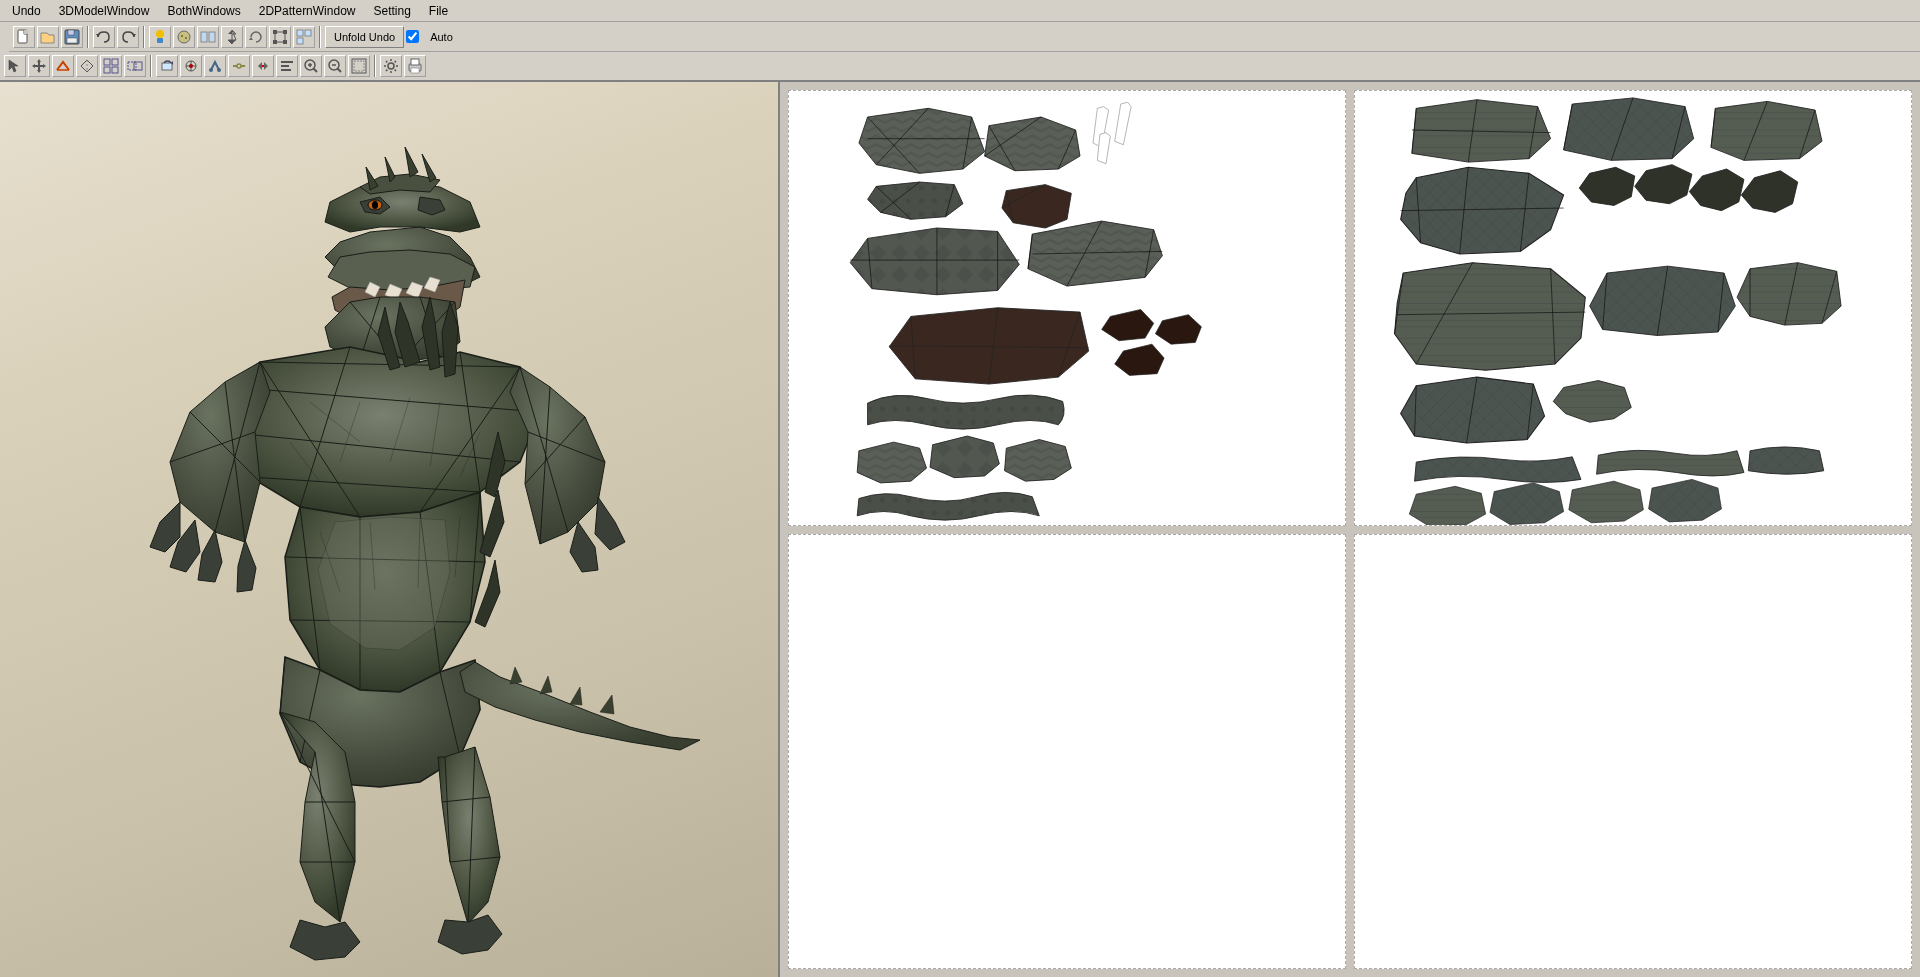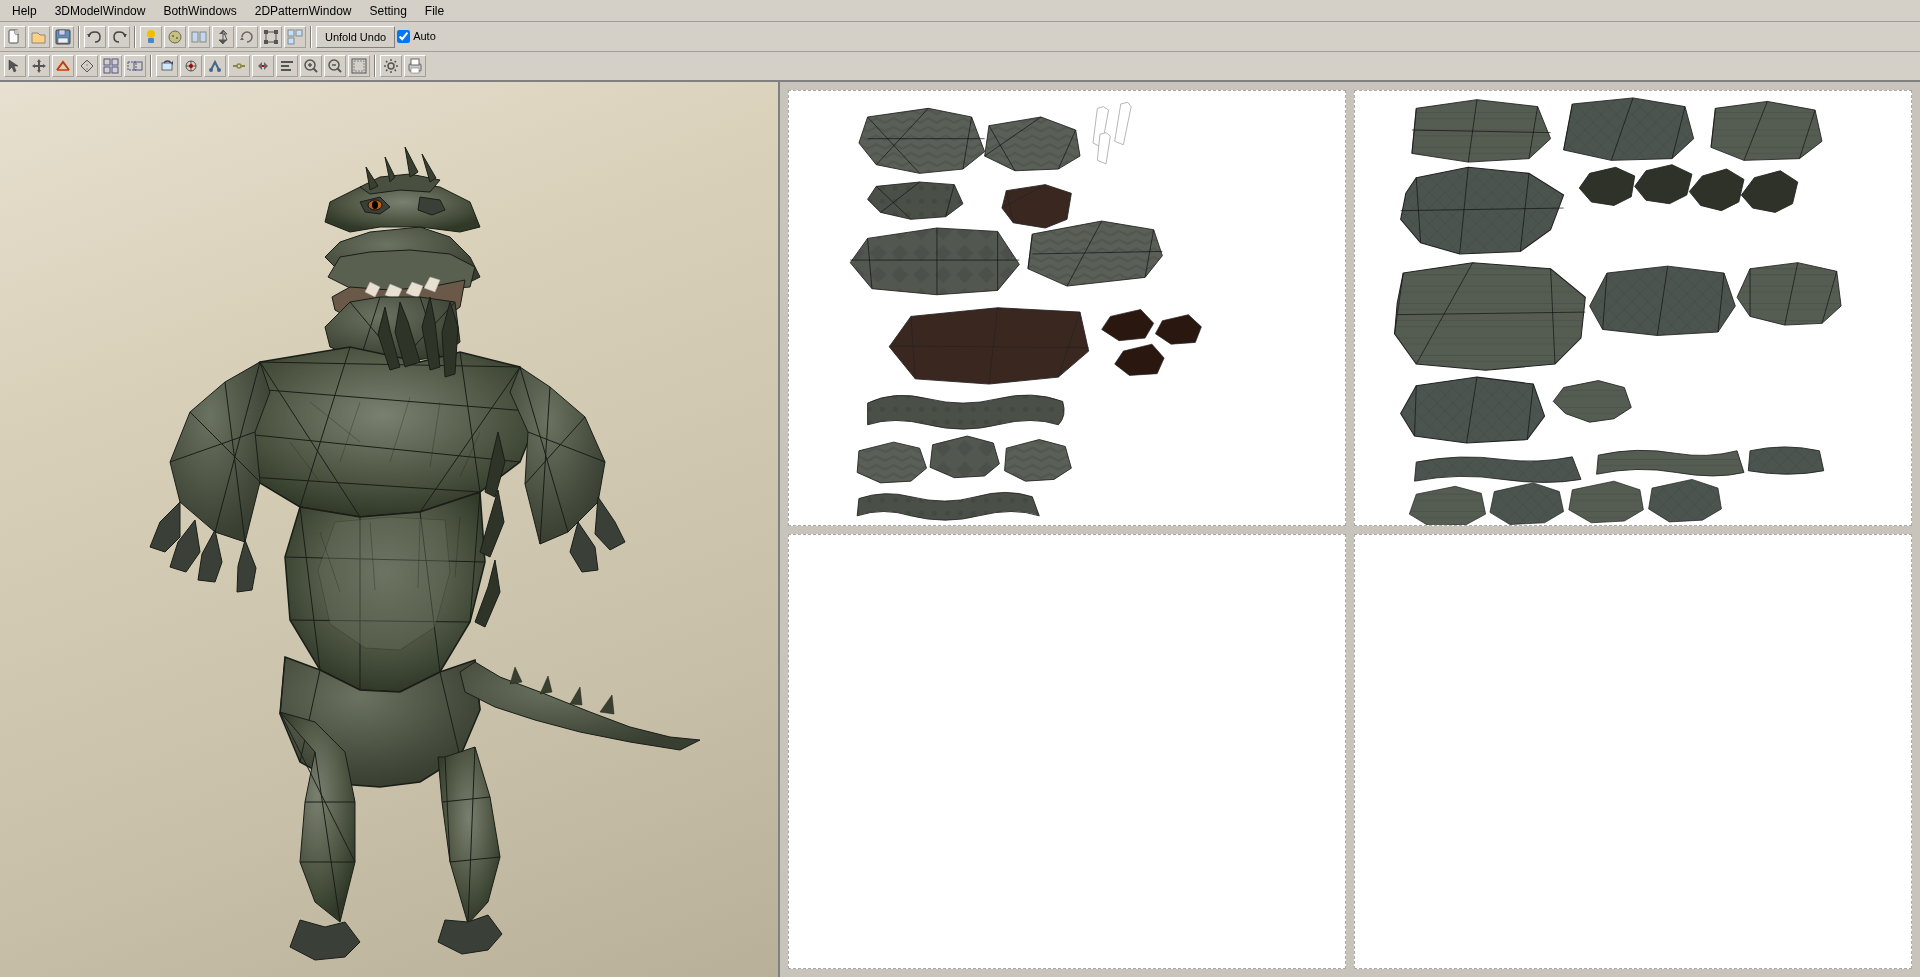--- a/index.html
+++ b/index.html
@@ -35,20 +35,21 @@
     
     #toolbar1 {
       display: flex;
       align-items: center;
       background: #d4d0c8;
       height: 30px;
       border-bottom: 1px solid #a0a0a0;
       padding: 2px 4px;
       gap: 2px;
       flex-shrink: 0;
+      margin-left: 9px;
     }
 
     
     #toolbar2 {
       display: flex;
       align-items: center;
       background: #d4d0c8;
       height: 30px;
       border-bottom: 2px solid #808080;
       padding: 2px 4px;
@@ -86,21 +87,22 @@
       border-top-color: #fff;
       border-left-color: #fff;
       cursor: pointer;
       font-size: 11px;
       display: flex;
       align-items: center;
     }
 
     .auto-checkbox {
       display: flex;
-      gap: 3px;
+      align-items: center;
+      gap: 11px;
       font-size: 11px;
       cursor: pointer;
     }
     .auto-checkbox input {
       cursor: pointer;
     }
 
     
     #main-content {
       display: flex;
@@ -150,21 +152,21 @@
     
     .svg-icon {
       width: 16px;
       height: 16px;
     }
   </style>
 </head>
 <body>
 
 <div id="menu-bar">
-  <div class="menu-item">Help</div>
+  <div class="menu-item">Undo</div>
   <div class="menu-item">3DModelWindow</div>
   <div class="menu-item">BothWindows</div>
   <div class="menu-item">2DPatternWindow</div>
   <div class="menu-item">Setting</div>
   <div class="menu-item">File</div>
 </div>
 
 <div id="toolbar1">
 
   <div class="tb-btn" title="New">

